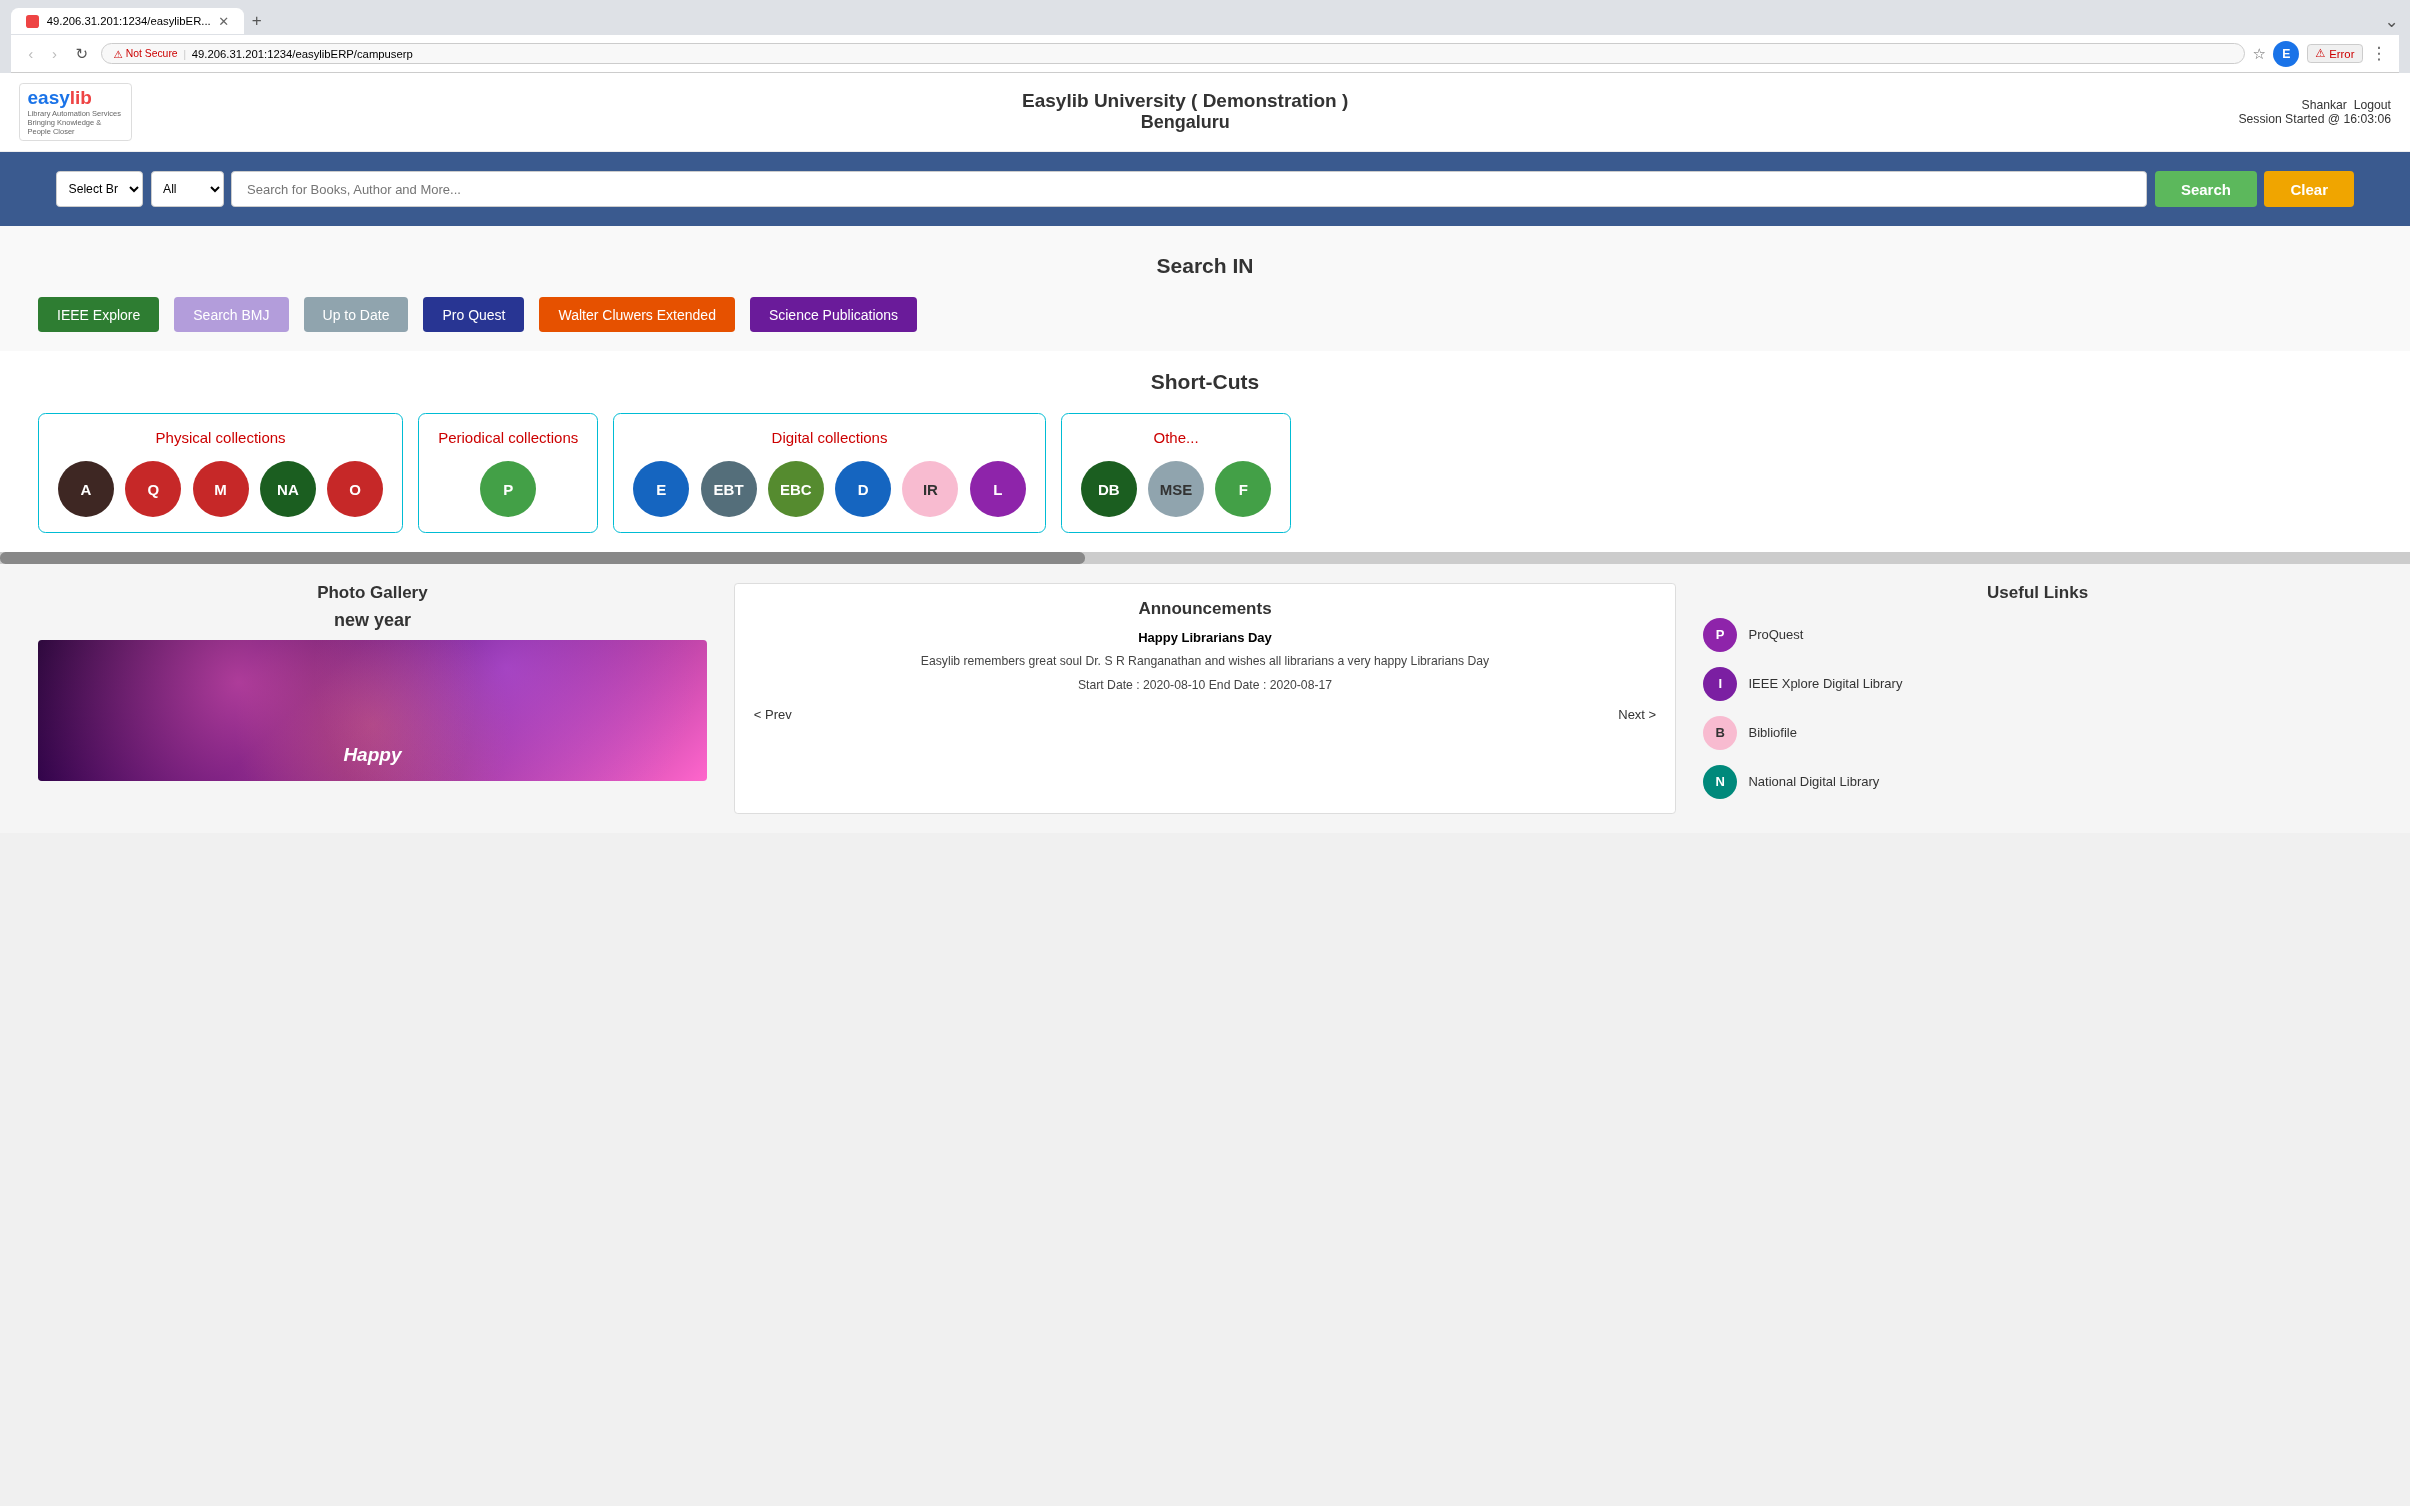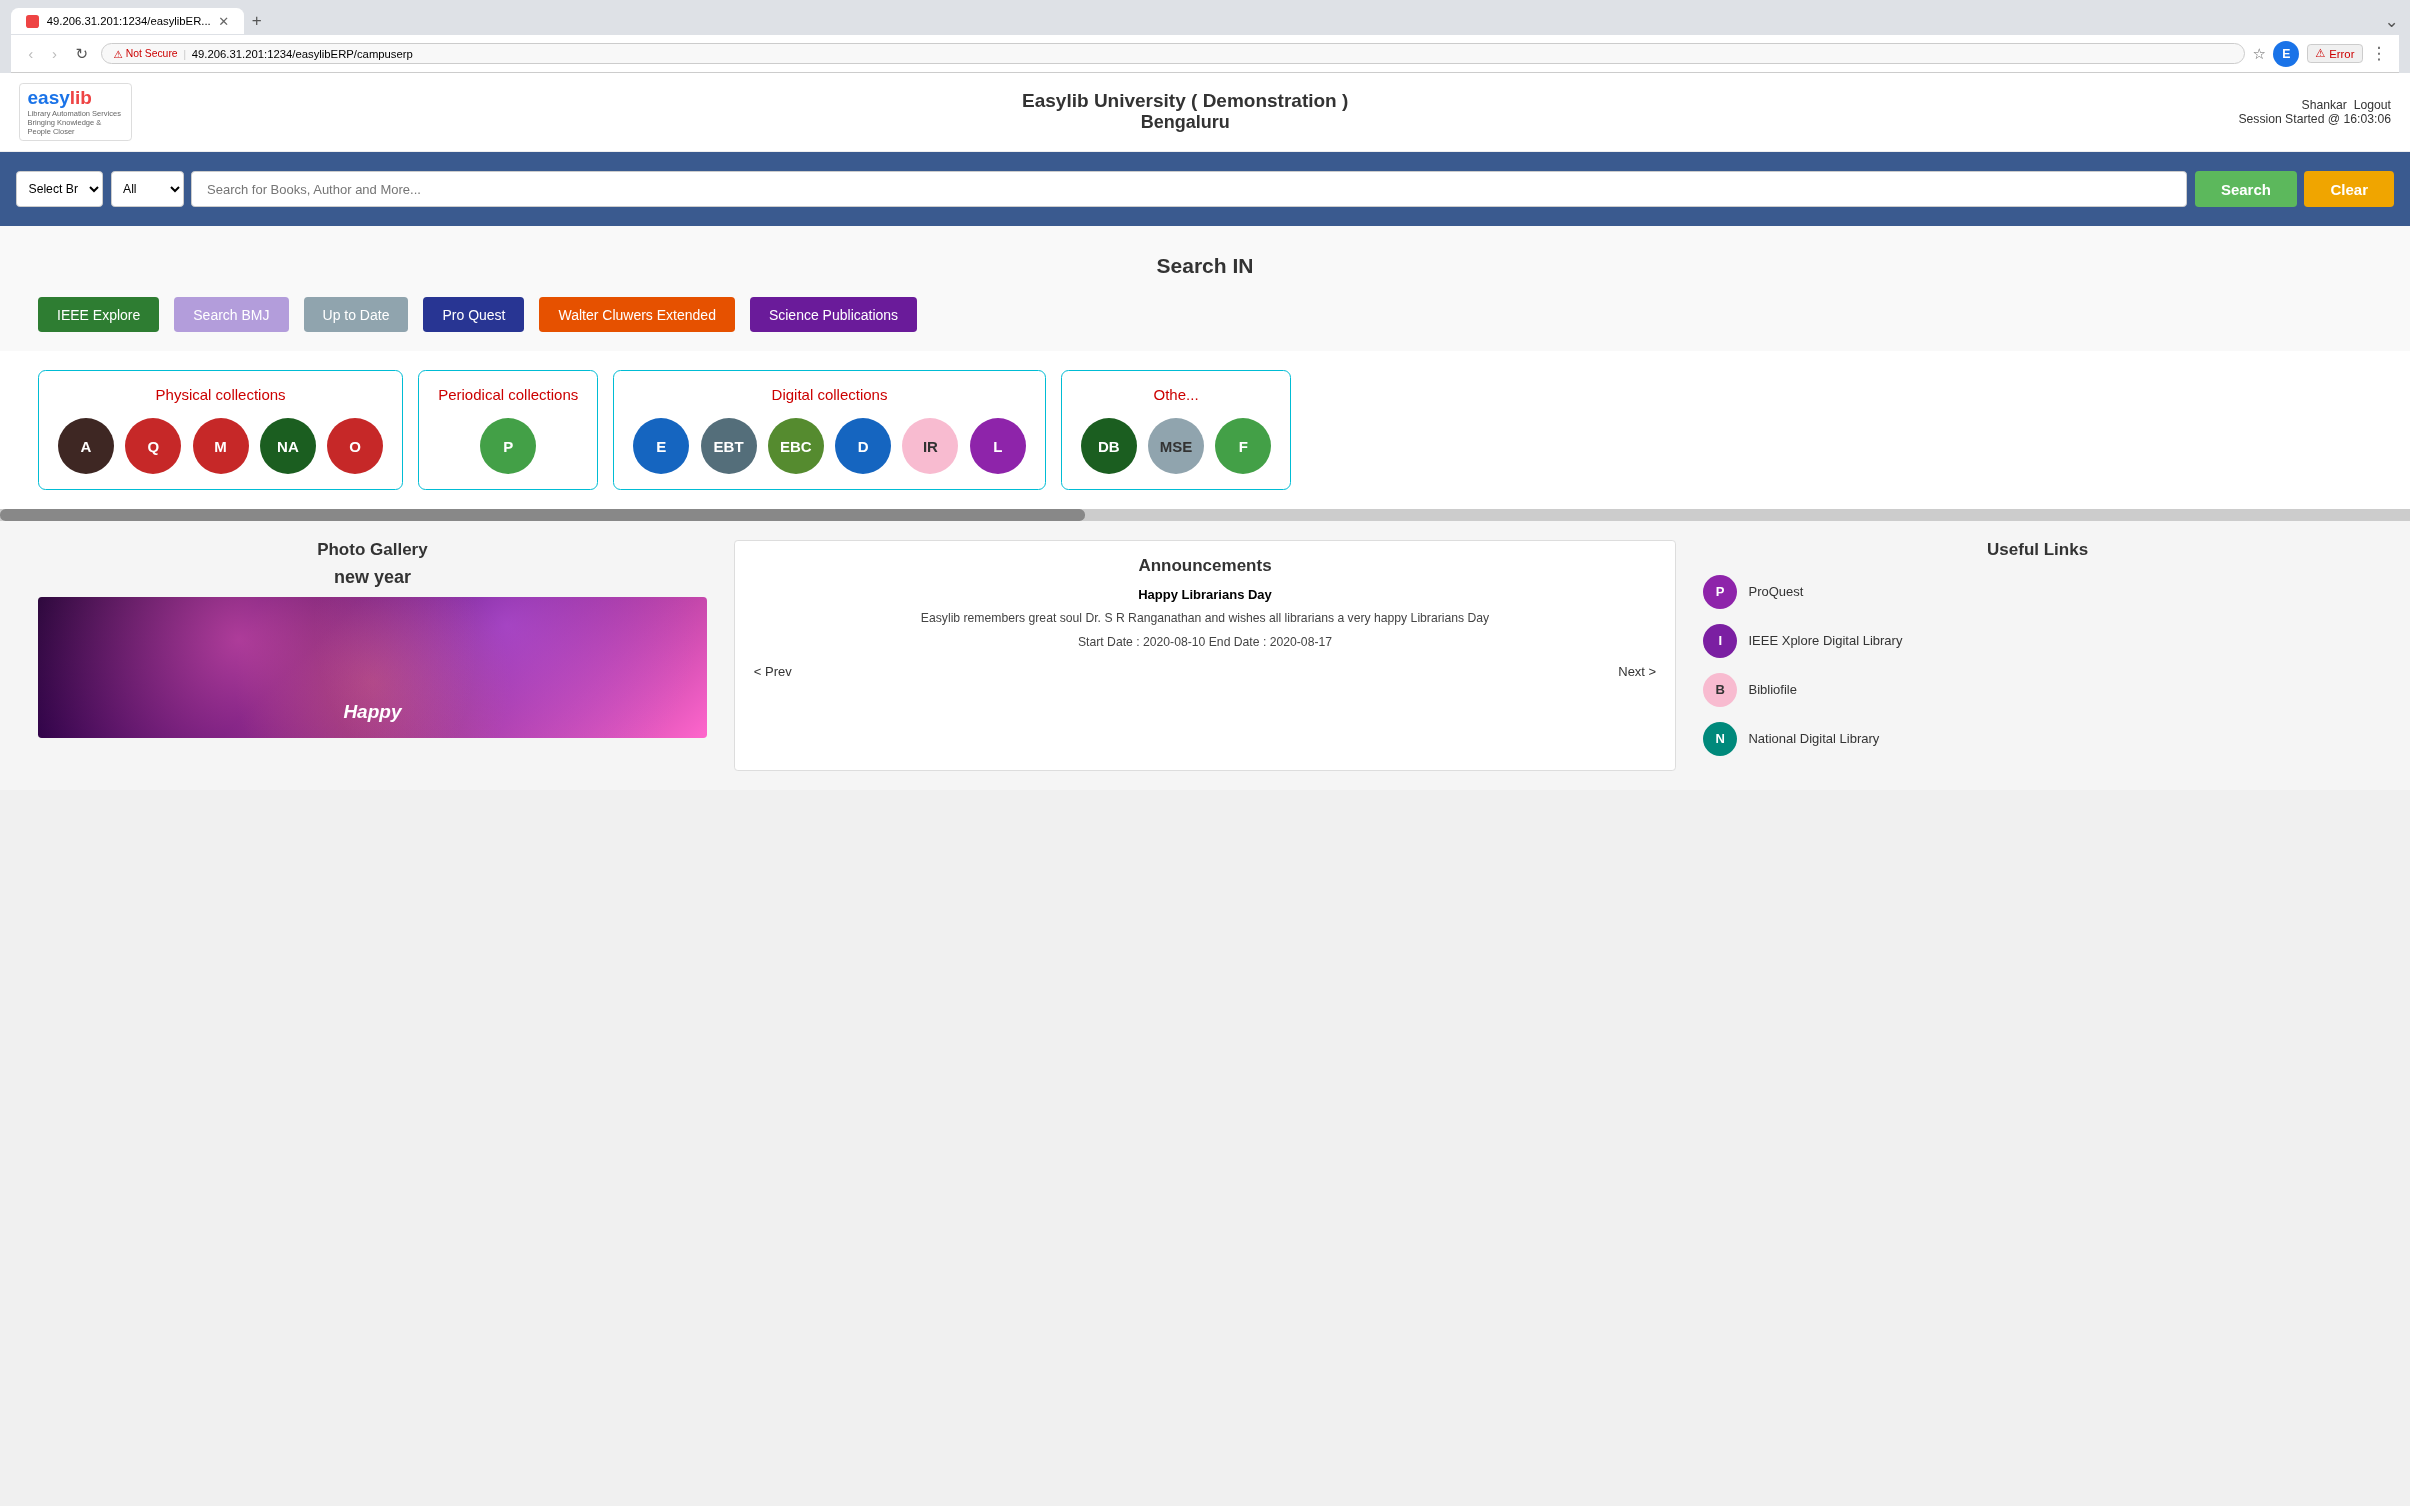--- a/index.html
+++ b/index.html
@@ -96,21 +96,21 @@
     .logo-subtitle { font-size: 7.5px; color: #666; line-height: 1.2; }
     .header-center { flex: 1; text-align: center; }
     .header-center h1 { font-size: 19px; font-weight: bold; color: #333; }
     .header-center h2 { font-size: 18px; font-weight: bold; color: #333; }
     .header-right { text-align: right; font-size: 12.2px; color: #333; }
     .header-right .logout { font-weight: normal; }
 
     
     .search-bar {
       background: #3a5a8f;
-      padding: 19px 16px;
+      padding: 19px 56px;
       display: flex;
       align-items: center;
       gap: 7.5px;
     }
     .search-bar select {
       padding: 9.4px 11.3px;
       border: 0.9px solid #ccc;
       border-radius: 3.8px;
       font-size: 13px;
       background: white;
@@ -438,20 +438,21 @@
         <button class="search-in-btn" style="background: rgb(46, 125, 50);">IEEE Explore</button>
         <button class="search-in-btn" style="background: rgb(179, 157, 219);">Search BMJ</button>
         <button class="search-in-btn" style="background: rgb(144, 164, 174);">Up to Date</button>
         <button class="search-in-btn" style="background: rgb(40, 53, 147);">Pro Quest</button>
         <button class="search-in-btn" style="background: rgb(230, 81, 0);">Walter Cluwers Extended</button>
         <button class="search-in-btn" style="background: rgb(106, 27, 154);">Science Publications</button>
       </div>
   </div>
 
   <div class="shortcuts-section">
+    <h2>Short-Cuts</h2>
     <div class="shortcuts-grid" id="shortcuts-grid-container">
         <div class="shortcut-card physical">
           <h3>Physical collections</h3>
           <div class="circle-icons">
             <span class="circle-icon" style="background: rgb(62, 39, 35);">A</span>
             <span class="circle-icon" style="background: rgb(198, 40, 40);">Q</span>
             <span class="circle-icon" style="background: rgb(198, 40, 40);">M</span>
             <span class="circle-icon" style="background: rgb(27, 94, 32);">NA</span>
             <span class="circle-icon" style="background: rgb(198, 40, 40);">O</span>
           </div>

